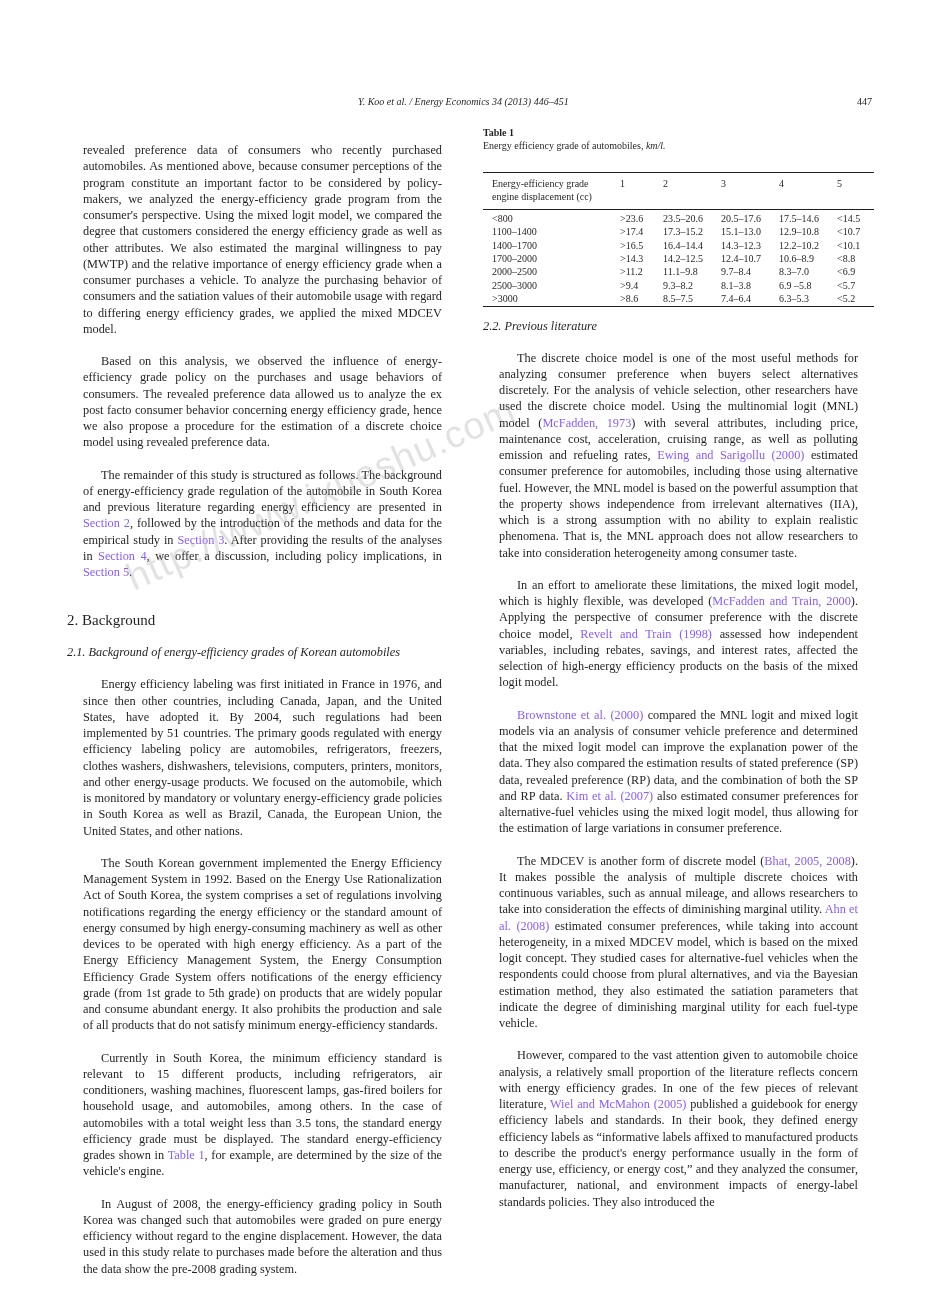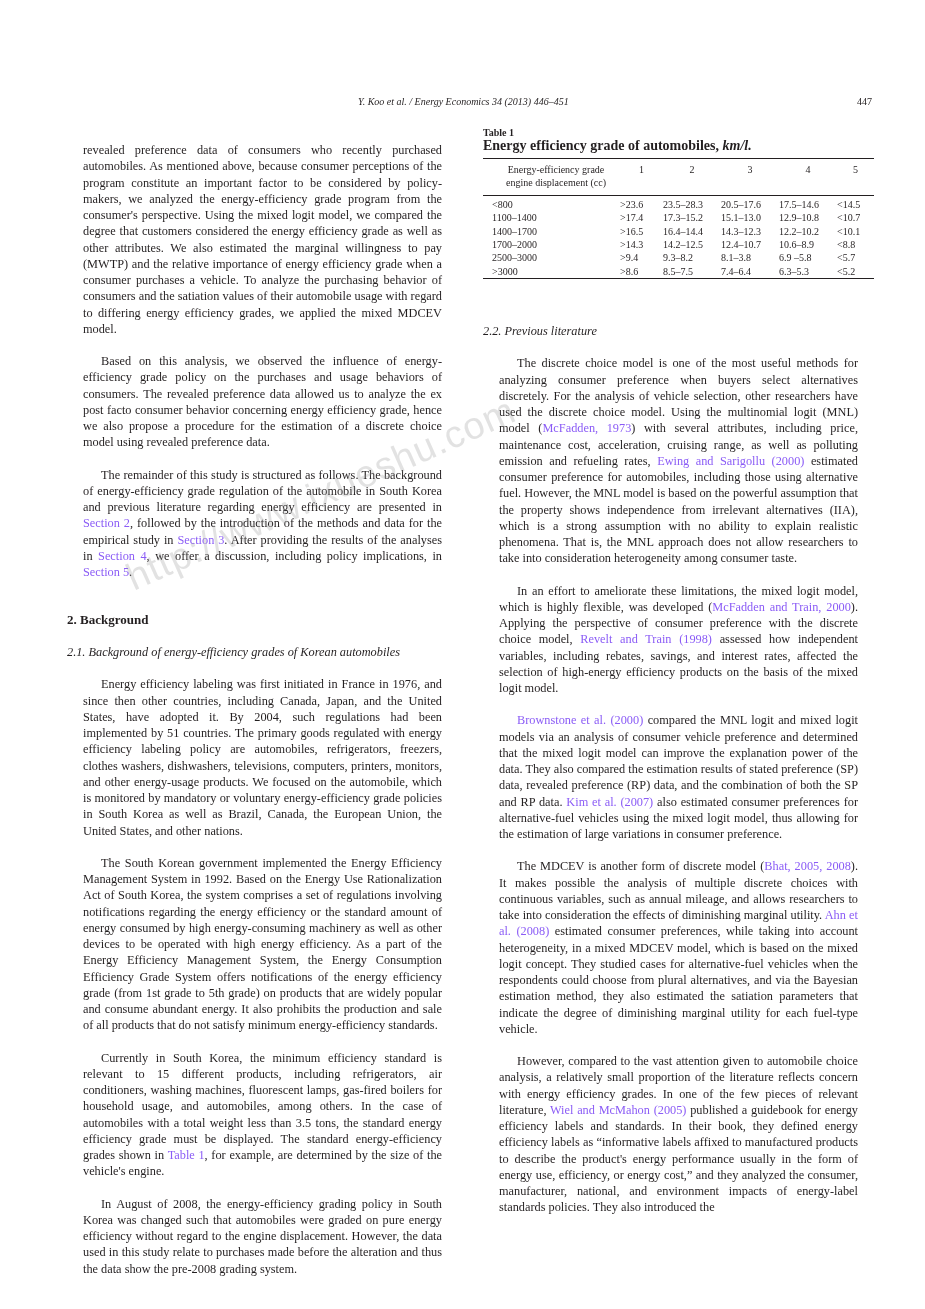--- a/index.html
+++ b/index.html
@@ -6,27 +6,27 @@
   body{width:925px;height:1309px;position:relative;overflow:hidden;font-family:"Liberation Serif","DejaVu Serif",serif;color:#231f20;}
   .running-head{position:absolute;top:96px;left:0;width:925px;height:14px;font-size:10px;}
   .running-head .citation{position:absolute;left:358px;font-style:italic;}
   .running-head .page-num{position:absolute;left:857px;}
   .col{position:absolute;top:126px;width:391px;font-size:12.3px;line-height:16.25px;text-align:justify;}
   .col.left{left:67px;}
   .col.right{left:483px;}
   p{margin:16px;}
   p.indent{text-indent:18px;}
   .link{color:#8b5cf6;cursor:pointer;}
-  h2.sec{font-size:13px;font-weight:bold;margin:32px 0 0 0;line-height:16px;}
+  h2.sec{font-size:15px;font-weight:normal;margin:32px 0 0 0;line-height:16px;}
   h3.subsec{font-size:12.3px;font-style:italic;font-weight:normal;margin:16px 0 16px 0;line-height:16px;}
   .table-title{font-weight:bold;font-size:10px;line-height:13px;text-align:left;}
-  .table-caption{font-size:14px;line-height:13px;text-align:left;margin-bottom:6px;font-weight:bold;}
+  .table-caption{font-size:10px;line-height:13px;text-align:left;margin-bottom:20px;}
   .table-caption i{font-style:italic;}
   table.grades{width:391px;border-collapse:collapse;font-size:10px;line-height:13.4px;border-top:1px solid #231f20;border-bottom:1px solid #231f20;}
-  table.grades th{font-weight:normal;text-align:center;vertical-align:top;padding:4px 0 5px 0;border-bottom:1px solid #231f20;}
+  table.grades th{font-weight:normal;text-align:left;vertical-align:top;padding:4px 0 5px 0;border-bottom:1px solid #231f20;}
   table.grades th.c0{padding-left:9px;width:128px;}
   table.grades td{padding:0;text-align:left;}
   table.grades td.c0{padding-left:9px;}
   table.grades tbody tr:first-child td{padding-top:2px;}
   table.grades tbody tr:last-child td{}
   .w1{width:43px;}.w2{width:58px;}.w3{width:58px;}.w4{width:58px;}
   .watermark{position:absolute;left:120px;top:560px;font-family:"Liberation Sans",sans-serif;font-size:38px;color:rgba(150,150,150,0.28);transform:rotate(-24deg);transform-origin:left top;white-space:nowrap;pointer-events:none;letter-spacing:1px;}
 </style>
 </head>
 <body>
@@ -62,21 +62,21 @@
           <th class="w2">2</th>
           <th class="w3">3</th>
           <th class="w4">4</th>
           <th>5</th>
         </tr>
       </thead>
       <tbody>
         <tr>
             <td class="c0">&lt;800</td>
             <td>&gt;23.6</td>
-            <td>23.5–28.3</td>
+            <td>23.5–20.6</td>
             <td>20.5–17.6</td>
             <td>17.5–14.6</td>
             <td>&lt;14.5</td>
           </tr>
         <tr>
             <td class="c0">1100–1400</td>
             <td>&gt;17.4</td>
             <td>17.3–15.2</td>
             <td>15.1–13.0</td>
             <td>12.9–10.8</td>
@@ -92,40 +92,48 @@
           </tr>
         <tr>
             <td class="c0">1700–2000</td>
             <td>&gt;14.3</td>
             <td>14.2–12.5</td>
             <td>12.4–10.7</td>
             <td>10.6–8.9</td>
             <td>&lt;8.8</td>
           </tr>
         <tr>
+            <td class="c0">2000–2500</td>
+            <td>&gt;11.2</td>
+            <td>11.1–9.8</td>
+            <td>9.7–8.4</td>
+            <td>8.3–7.0</td>
+            <td>&lt;6.9</td>
+          </tr>
+        <tr>
             <td class="c0">2500–3000</td>
             <td>&gt;9.4</td>
             <td>9.3–8.2</td>
             <td>8.1–3.8</td>
             <td>6.9 –5.8</td>
             <td>&lt;5.7</td>
           </tr>
         <tr>
             <td class="c0">&gt;3000</td>
             <td>&gt;8.6</td>
             <td>8.5–7.5</td>
             <td>7.4–6.4</td>
             <td>6.3–5.3</td>
             <td>&lt;5.2</td>
           </tr>
       </tbody>
     </table>
   </div>
 
-  <h3 class="subsec" style="margin-top:44px;margin-bottom:16px;font-style:italic;">2.2. Previous literature</h3>
+  <h3 class="subsec" style="margin-top:11px;margin-bottom:16px;font-style:italic;">2.2. Previous literature</h3>
 
   <p class="indent"><span>The discrete choice model is one of the most useful methods for analyzing consumer preference when buyers select alternatives discretely. For the analysis of vehicle selection, other researchers have used the discrete choice model. Using the multinomial logit (MNL) model (</span><span class="link">McFadden, 1973</span><span>) with several attributes, including price, maintenance cost, acceleration, cruising range, as well as polluting emission and refueling rates, </span><span class="link">Ewing and Sarigollu (2000)</span><span> estimated consumer preference for automobiles, including those using alternative fuel. However, the MNL model is based on the powerful assumption that the property shows independence from irrelevant alternatives (IIA), which is a strong assumption with no ability to explain realistic phenomena. That is, the MNL approach does not allow researchers to take into consideration heterogeneity among consumer taste.</span></p>
 
   <p class="indent"><span>In an effort to ameliorate these limitations, the mixed logit model, which is highly flexible, was developed (</span><span class="link">McFadden and Train, 2000</span><span>). Applying the perspective of consumer preference with the discrete choice model, </span><span class="link">Revelt and Train (1998)</span><span> assessed how independent variables, including rebates, savings, and interest rates, affected the selection of high-energy efficiency products on the basis of the mixed logit model.</span></p>
 
   <p class="indent"><span class="link">Brownstone et al. (2000)</span><span> compared the MNL logit and mixed logit models via an analysis of consumer vehicle preference and determined that the mixed logit model can improve the explanation power of the data. They also compared the estimation results of stated preference (SP) data, revealed preference (RP) data, and the combination of both the SP and RP data. </span><span class="link">Kim et al. (2007)</span><span> also estimated consumer preferences for alternative-fuel vehicles using the mixed logit model, thus allowing for the estimation of large variations in consumer preference.</span></p>
 
   <p class="indent"><span>The MDCEV is another form of discrete model (</span><span class="link">Bhat, 2005, 2008</span><span>). It makes possible the analysis of multiple discrete choices with continuous variables, such as annual mileage, and allows researchers to take into consideration the effects of diminishing marginal utility. </span><span class="link">Ahn et al. (2008)</span><span> estimated consumer preferences, while taking into account heterogeneity, in a mixed MDCEV model, which is based on the mixed logit concept. They studied cases for alternative-fuel vehicles when the respondents could choose from plural alternatives, and via the Bayesian estimation method, they also estimated the satiation parameters that indicate the degree of diminishing marginal utility for each fuel-type vehicle.</span></p>
 
   <p class="indent"><span>However, compared to the vast attention given to automobile choice analysis, a relatively small proportion of the literature reflects concern with energy efficiency grades. In one of the few pieces of relevant literature, </span><span class="link">Wiel and McMahon (2005)</span><span> published a guidebook for energy efficiency labels and standards. In their book, they defined energy efficiency labels as “informative labels affixed to manufactured products to describe the product's energy performance usually in the form of energy use, efficiency, or energy cost,” and they analyzed the consumer, manufacturer, national, and environment impacts of energy-label standards policies. They also introduced the</span></p>

